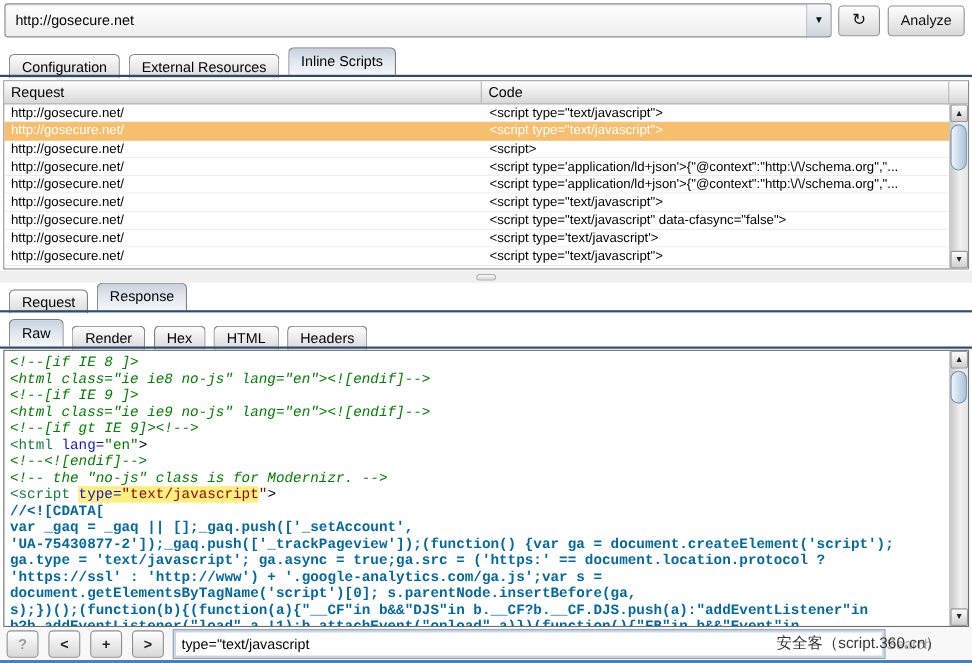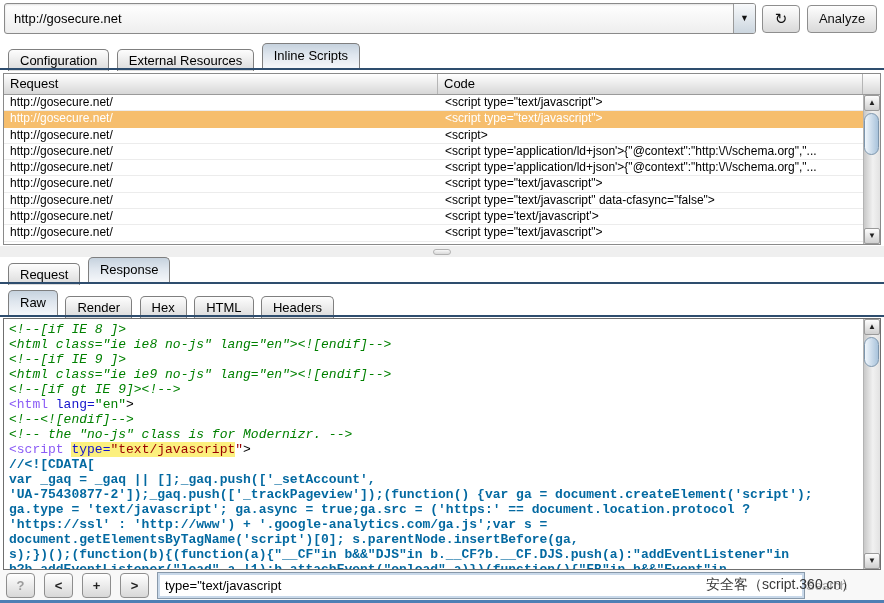--- a/index.html
+++ b/index.html
@@ -105,21 +105,21 @@
   
   .code-area {
     position:absolute; left:3px; top:318px; width:878px; height:252px;
     border:1px solid #6f6f6f; background:#fff; overflow:hidden;
   }
   .code-content { position:absolute; left:5px; top:3px; right:18px;
     font-family:"Liberation Mono","DejaVu Sans Mono",monospace;
     font-size:13px; line-height:15px; white-space:pre; }
   .code-line { height:15px; }
   .cm  { color:#008000; font-style:italic; }
-  .tag { color:#8b5cf6;text-align:right; }
+  .tag { color:#15803d;text-align:right; }
   .attr{ color:#1414cc; }
   .val { color:#008000; }
   .str { color:#990000; }
   .pl  { color:#000; }
   .js  { color:#0369a1; font-weight:bold; }
   .hl  { background:#fcf07e; }
 
   
   .bottom-bar { position:absolute; left:0; top:570px; width:884px; height:33px; background:#f8f8f8; }
   .bb-btn {

